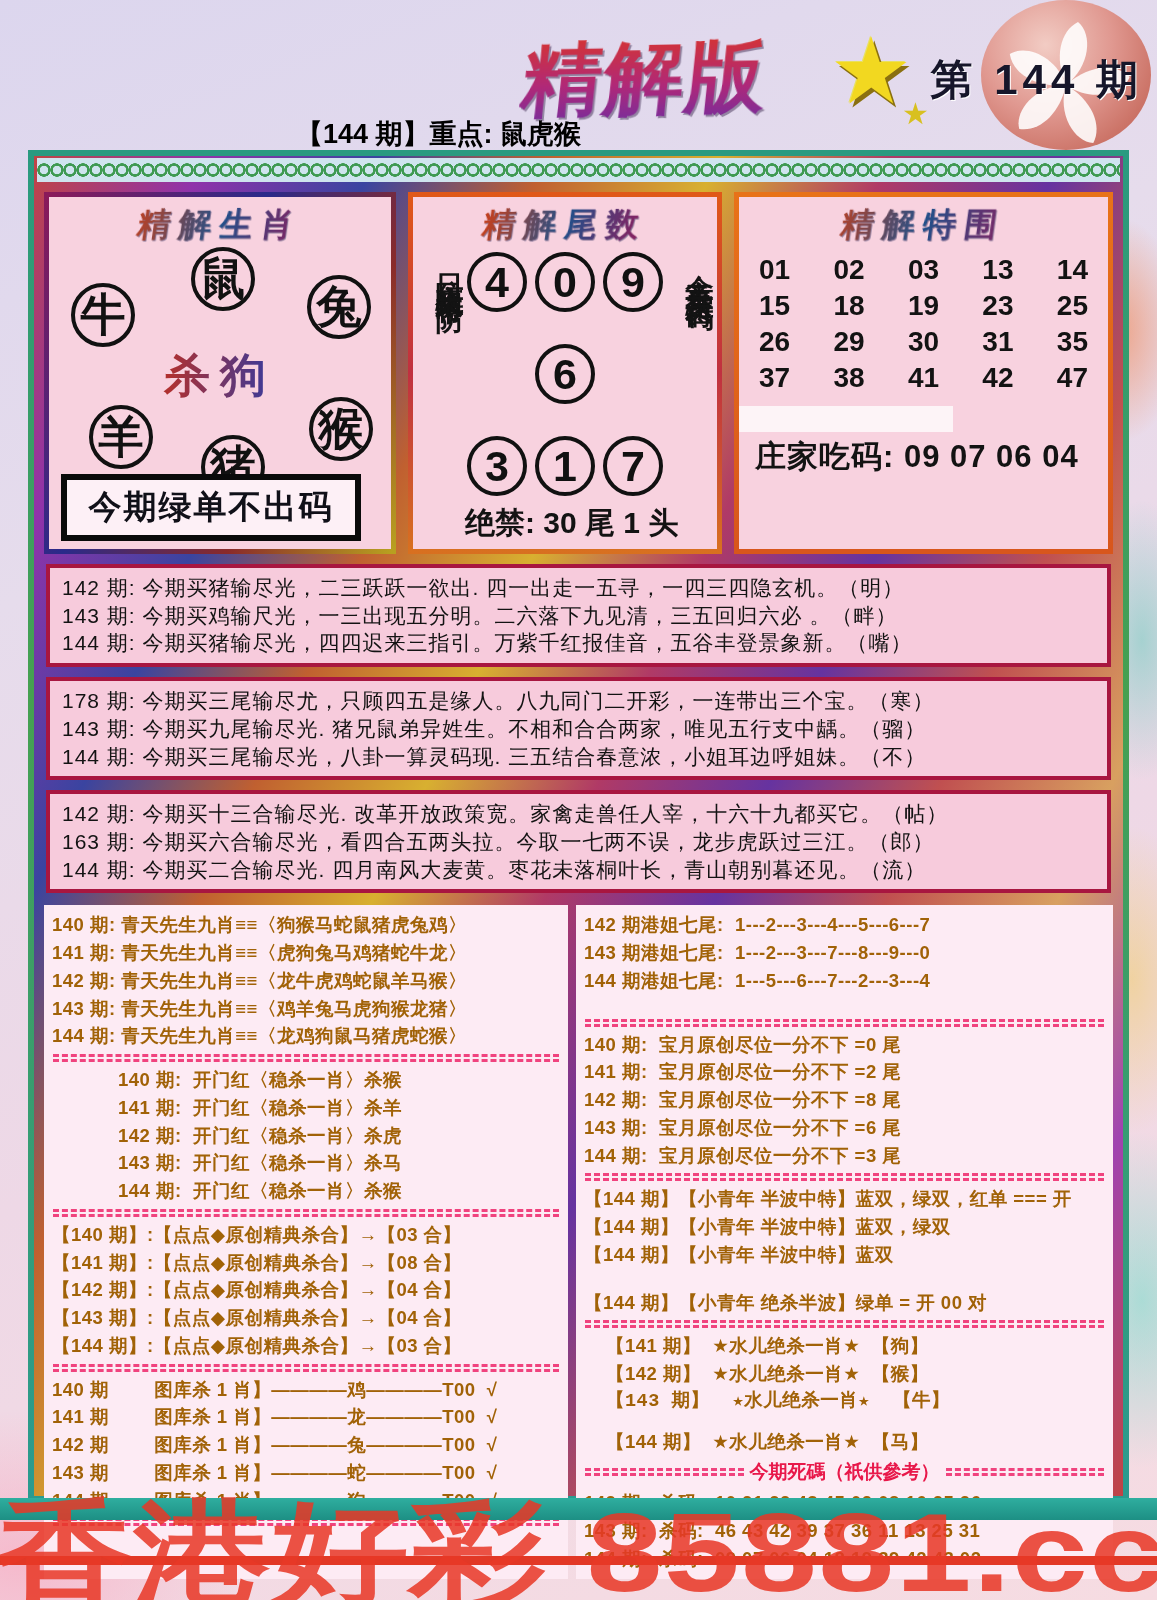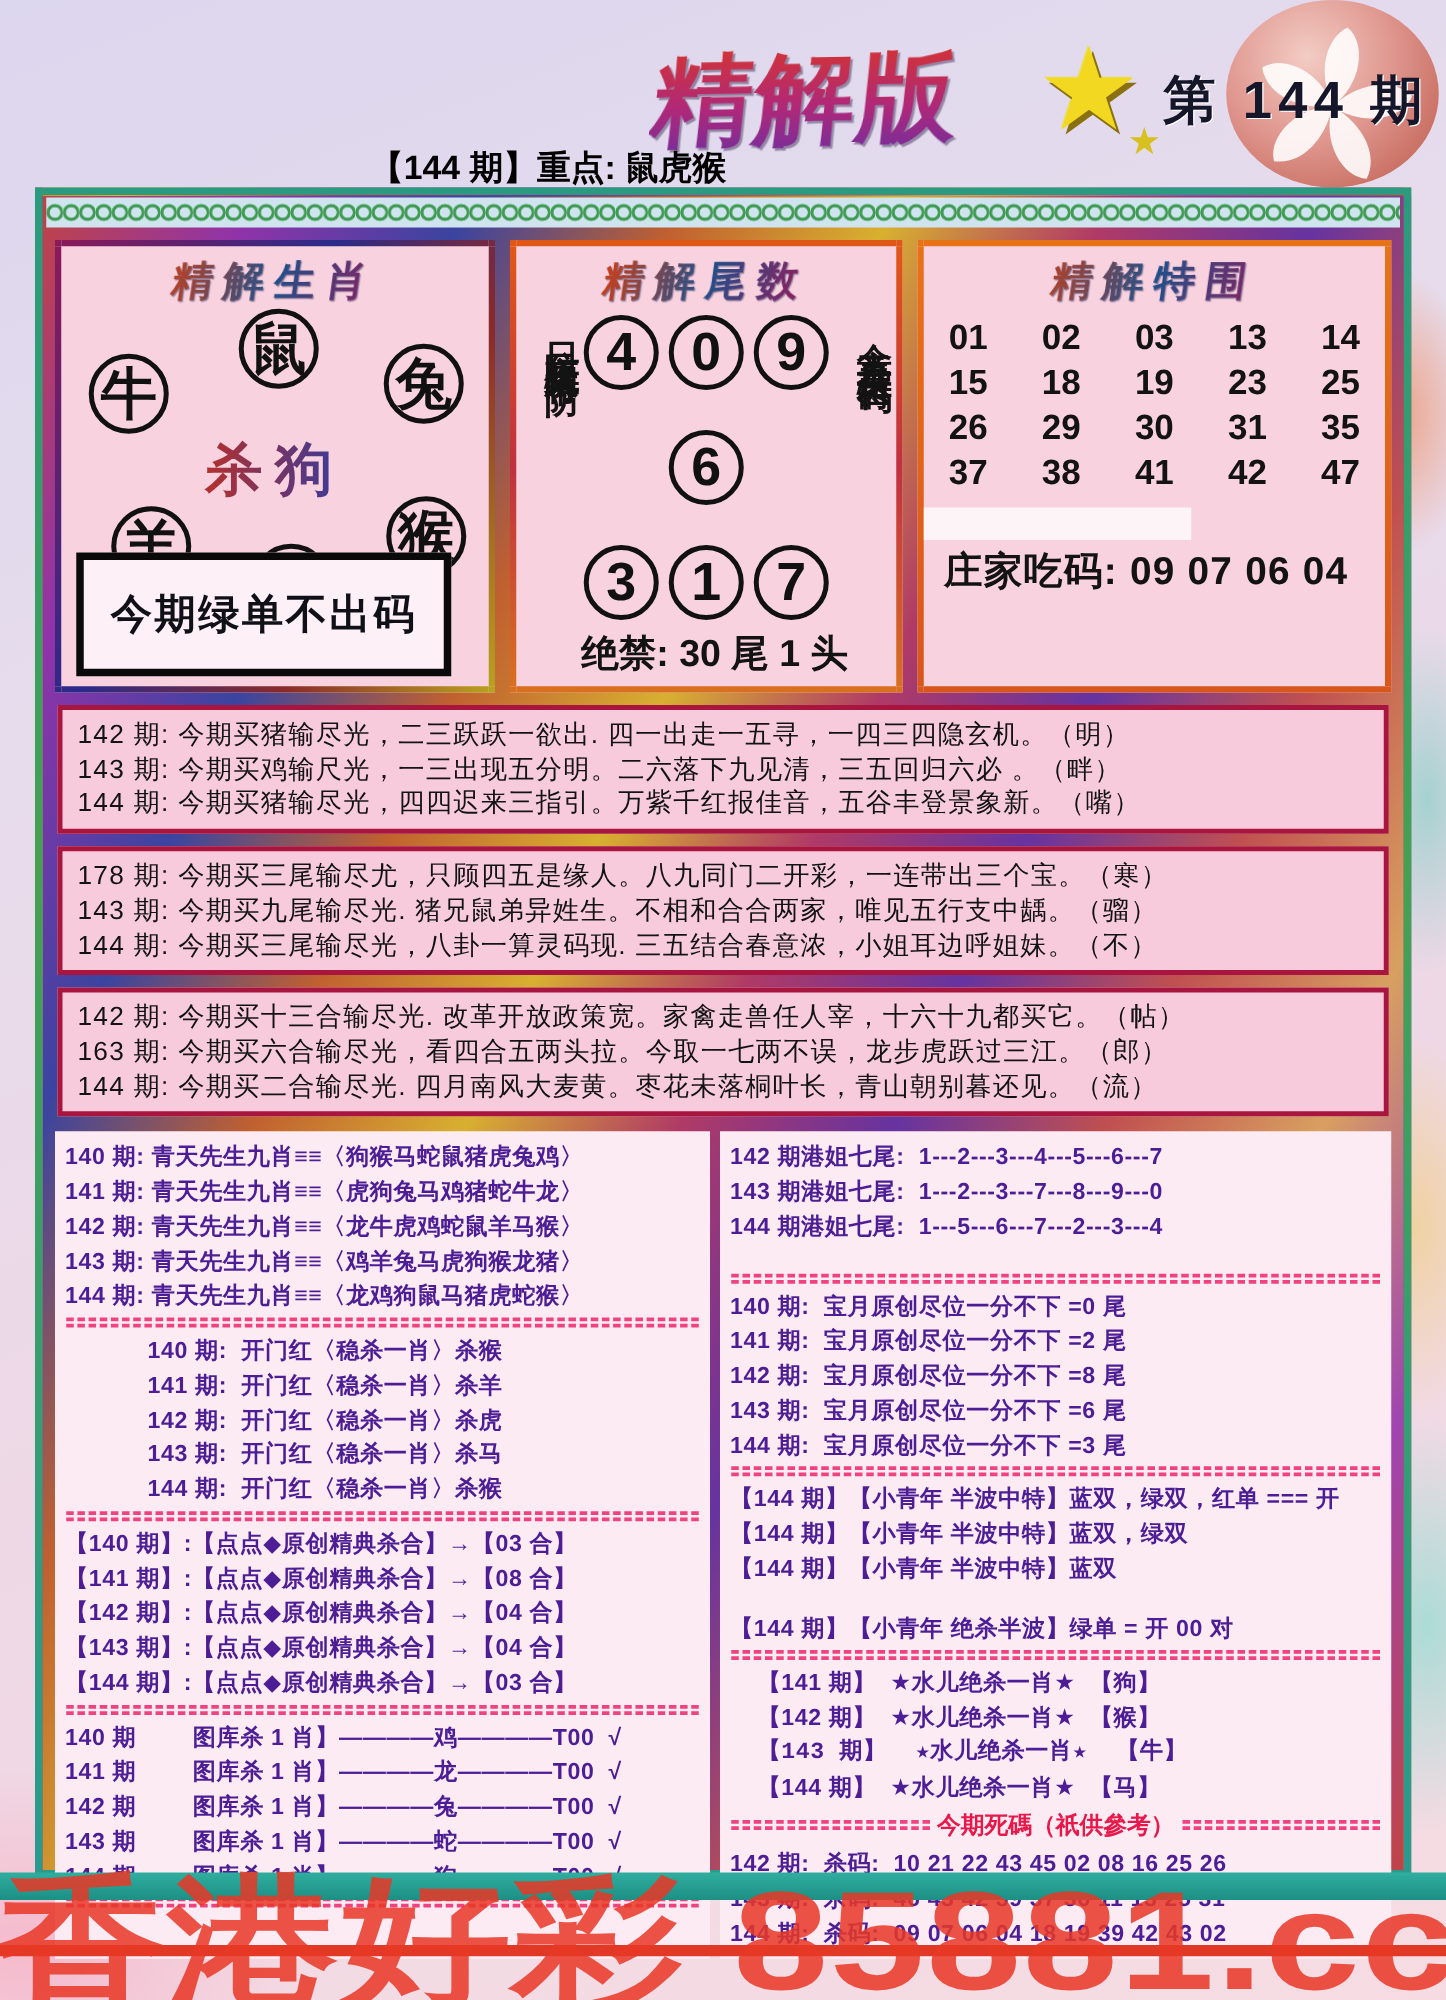--- a/index.html
+++ b/index.html
@@ -55,21 +55,21 @@
   .p-zodiac { width:352px; border-image:linear-gradient(120deg,#8a1a5a,#2a2a8a 40%,#8a2a2a 70%,#b8a020) 1; }
   .p-tails  { width:314px; border-image:linear-gradient(180deg,#e05818,#c03040 50%,#d87020) 1; }
   .p-special{ flex:1;     border-image:linear-gradient(180deg,#e87218,#d8561c) 1; }
   .zcirc { position:absolute; width:64px; height:64px; border:4px solid #111; border-radius:50%;
     display:flex; align-items:center; justify-content:center; font-size:45px; font-weight:800; color:#111; }
   .kill { position:absolute; top:148px; left:0; right:0; text-align:center; font-size:46px; font-weight:900;
     background:linear-gradient(90deg,#2a6a3a,#b03030 35%,#3a3a9a 65%,#b88a20);
     -webkit-background-clip:text; background-clip:text; color:transparent; letter-spacing:10px; }
   .green-note { position:absolute; left:12px; right:30px; bottom:8px; background:#fdf0f6;
     border:6px solid #0a0a0a; font-size:33px; font-weight:900; text-align:center;
-    padding:21px 2px; color:#101018; letter-spacing:2px; }
+    padding:5px 2px; color:#101018; letter-spacing:2px; }
   .tails-grid { display:grid; grid-template-columns:46px 1fr 46px; padding:0 4px; }
   .vtext { writing-mode:vertical-rl; text-orientation:upright; font-size:28px; font-weight:800;
     color:#131313; letter-spacing:5px; margin-top:4px; line-height:1; }
   .drow { display:flex; justify-content:space-between; padding:0 4px; }
   .drow.center { justify-content:center; }
   .dcirc { width:60px; height:60px; border:4px solid #111; border-radius:50%;
     display:flex; align-items:center; justify-content:center; font-size:43px; font-weight:800; color:#111; }
   .forbid { position:absolute; bottom:5px; left:52px; font-size:30px; font-weight:800; color:#131313; }
   .srow { display:flex; justify-content:space-between; font-size:28px; font-weight:800;
     color:#131313; padding:0 8px; margin-top:4px; }
@@ -77,21 +77,21 @@
   .redact { height:26px; width:62%; background:rgba(255,255,255,.75); margin:12px 0 0 -12px; }
   .eat { font-size:31px; font-weight:800; color:#131313; margin-top:4px; padding-left:4px; letter-spacing:1px; }
   
   .vbox { margin:10px 12px 0; border:4px solid #a81640; background:#f7cbdc; padding:6px 12px; }
   .vline { font-size:21px; font-weight:400; color:#131313; line-height:1.32; letter-spacing:1px; white-space:nowrap; }
   
   .cols { display:flex; gap:8px; margin:12px 10px 0; align-items:stretch; }
   .col { background:#fdebf4; padding:6px 8px; overflow:hidden; }
   .colL { flex:0 0 524px; }
   .colR { flex:1; }
-  .ln  { font-size:18.5px; font-weight:800; color:#4c1d95; line-height:1.5; letter-spacing:.5px; white-space:pre; }
+  .ln  { font-size:18.5px; font-weight:800; color:#a16207; line-height:1.5; letter-spacing:.5px; white-space:pre; }
   .ln.indent { padding-left:66px; }
   .sep { border-top:3px dashed #f0437e; border-bottom:3px dashed #f0437e; height:8px; margin:4px 1px; }
   .rgap { height:20px; }
   .sep-label { display:flex; align-items:center; gap:6px; margin:4px 1px; }
   .sep-label .dashes { flex:1; border-top:3px dashed #f0437e; border-bottom:3px dashed #f0437e; height:8px; }
   .sep-label .lab { font-size:19px; font-weight:800; color:#e8184a; white-space:nowrap;text-align:right; }
   
   .teal-bar { position:absolute; left:0; right:0; top:1498px; height:22px;
     background:linear-gradient(#2fae9f,#1d8f84); }
   .red-line { position:absolute; left:0; right:0; top:1556px; height:9px; background:#e23826; }
@@ -258,21 +258,21 @@
         <div class="sep"></div>
         <div class="ln">【144 期】【小青年 半波中特】蓝双，绿双，红单 === 开</div>
         <div class="ln">【144 期】【小青年 半波中特】蓝双，绿双</div>
         <div class="ln">【144 期】【小青年 半波中特】蓝双</div>
         <div class="rgap"></div>
         <div class="ln">【144 期】【小青年 绝杀半波】绿单 = 开 00 对</div>
         <div class="sep"></div>
         <div class="ln" style="padding-left:22px;">【141 期】  ★水儿绝杀一肖★  【狗】</div>
         <div class="ln" style="padding-left:22px;">【142 期】  ★水儿绝杀一肖★  【猴】</div>
         <div class="ln" style="padding-left:22px;font-family:Liberation Mono, monospace;">【143 期】  ★水儿绝杀一肖★  【牛】</div>
-        <div class="ln" style="padding-left:22px;">【144 期】  ★水儿绝杀一肖★  【马】</div>
+        <div class="ln" style="padding-left:22px;margin-top:12px;">【144 期】  ★水儿绝杀一肖★  【马】</div>
         <div class="sep-label">
           <span class="dashes"></span>
           <span class="lab">今期死碼（祇供參考）</span>
           <span class="dashes"></span>
         </div>
         <div class="ln">142 期:  杀码:  10 21 22 43 45 02 08 16 25 26</div>
         <div class="ln">143 期:  杀码:  46 43 42 39 37 36 11 13 25 31</div>
         <div class="ln">144 期:  杀码:  09 07 06 04 18 19 39 42 43 02</div>
       </div>
     </div>

